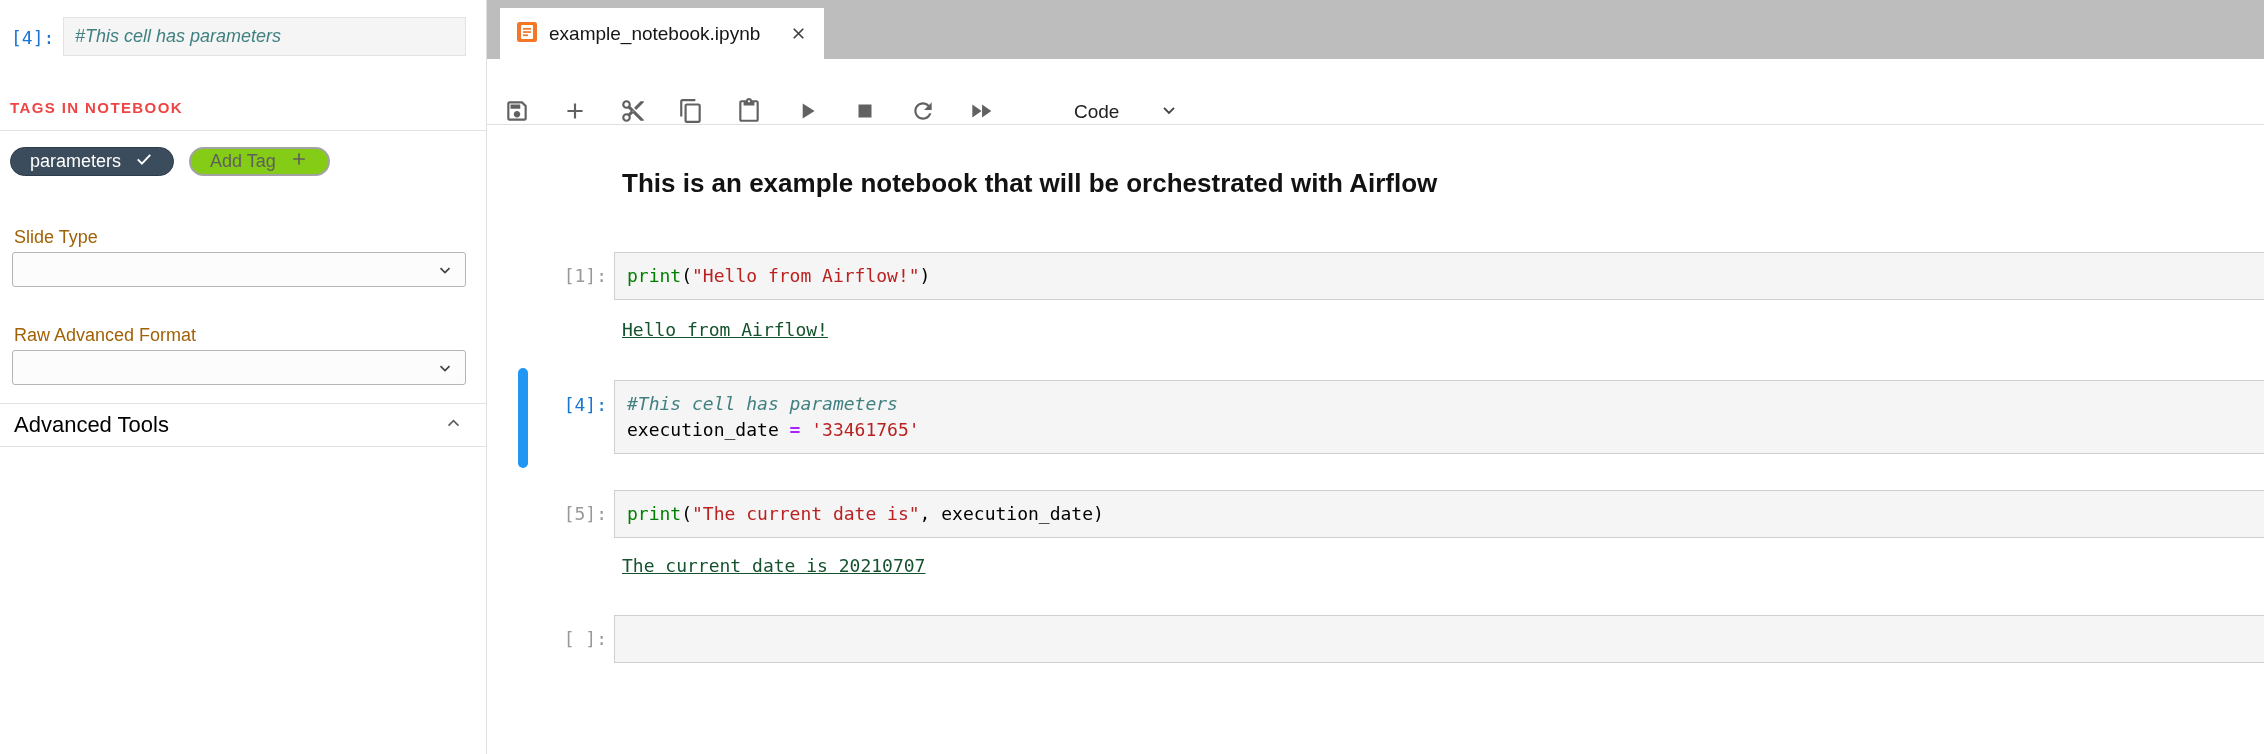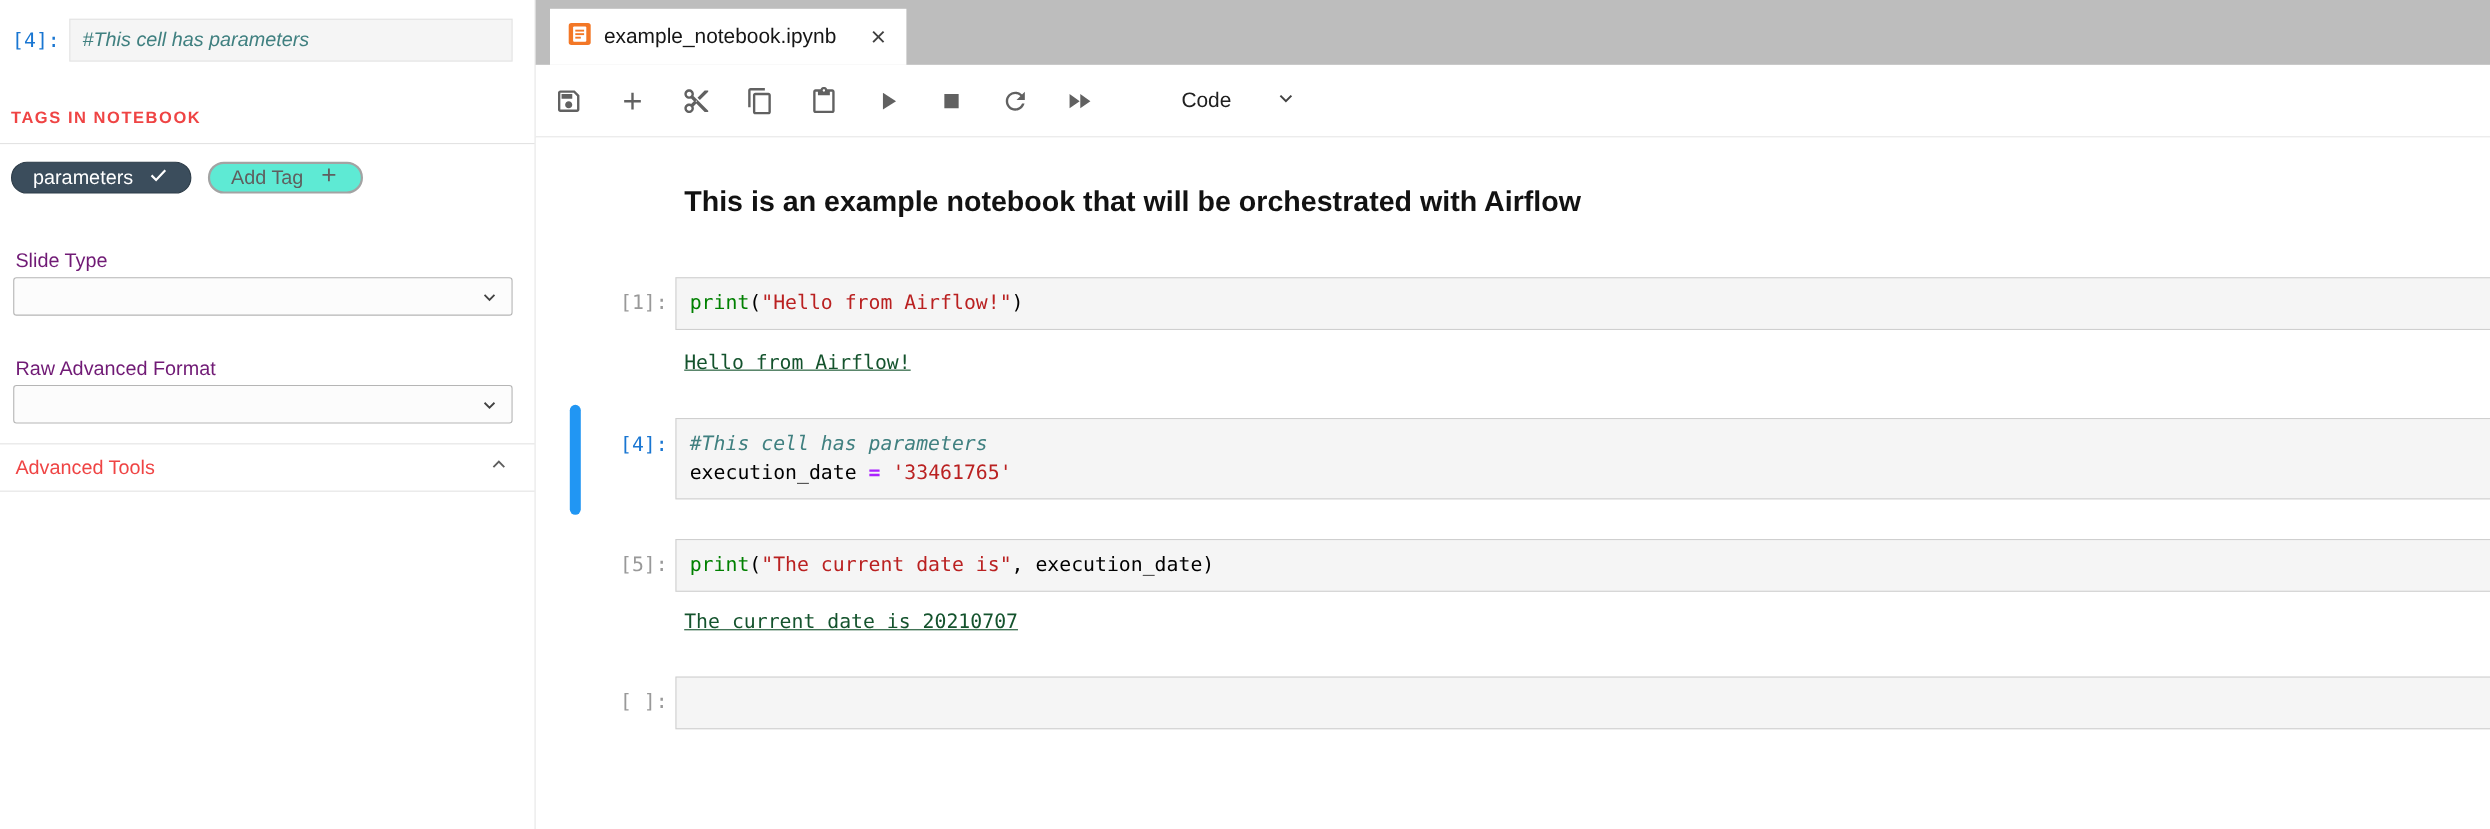--- a/index.html
+++ b/index.html
@@ -16,42 +16,42 @@
     position:absolute; left:63px; right:20px; top:17px; height:39px;
     background:#f5f5f5; border:1px solid #e3e3e3; padding:6px 11px;
   }
   .sb-cell-box .code { font-size:18px; line-height:25px; white-space:pre; }
   .sb-header { position:absolute; left:10px; top:99px; font-size:15px; font-weight:bold; letter-spacing:1.4px; color:#ef4444; }
   .sb-divider { position:absolute; left:0; right:0; height:1px; background:#e3e3e3; }
   .d1 { top:130px; } .d2 { top:403px; } .d3 { top:446px; }
   .tags-row { position:absolute; left:10px; top:147px; display:flex; gap:15px; }
   .tag { height:29px; border-radius:23px; display:inline-flex; align-items:center; gap:13px; padding:0 19px; font-size:18px; cursor:pointer; background:none; }
   .tag.selected { background:#3b4d5c; border:1px solid #2d3c48; color:#fff; }
-  .tag.add { background:#5eead4; border:2px solid #a3a3a3; color:#5f5f5f; }
-  .sb-label { position:absolute; left:14px; font-size:18px; color:#701a75; }
+  .tag.add { background:#84cc16; border:2px solid #a3a3a3; color:#5f5f5f; }
+  .sb-label { position:absolute; left:14px; font-size:18px; color:#a16207; }
   .l1 { top:227px; } .l2 { top:325px; }
   .sb-select {
     position:absolute; left:12px; width:454px; height:35px; border:1px solid #b5b5b5;
     border-radius:3px; background:#fcfcfc; display:flex; align-items:center; padding:0 40px 0 10px; font-size:18px; color:#212121;
   }
   .s1 { top:252px; } .s2 { top:350px; }
   .sb-select svg { position:absolute; right:11px; top:8px; }
   .adv-row { position:absolute; left:14px; right:24px; top:409px; height:32px; display:flex; align-items:center; justify-content:space-between; }
-  .adv-row .adv-label { font-size:18px; color:#ef4444; }
+  .adv-row .adv-label { font-size:22px; color:#000000; }
 
   
   .main { position:absolute; left:487px; top:0; right:0; bottom:0; }
   .tabbar { position:absolute; left:0; right:0; top:0; height:59px; background:#bdbdbd; }
   .tab { position:absolute; left:13px; top:8px; height:51px; background:#fff; display:flex; align-items:center; padding:12px 16px; gap:11px; }
   .tab-title { font-size:19px; color:#161616; }
   .tab-close { margin-left:18px; display:flex; align-items:center; }
 
   .toolbar {
     position:absolute; left:0; right:0; top:59px; height:66px; background:#fff;
-    border-bottom:1px solid #e0e0e0; display:flex; align-items:center; padding-left:17px; column-gap:32px;
+    border-bottom:1px solid #e0e0e0; display:flex; align-items:flex-end; padding-left:17px; column-gap:32px;
   }
   .tb-btn { width:26px; height:26px; background:none; border:none; padding:0; cursor:pointer; display:flex; align-items:center; justify-content:center; }
   .celltype { margin-left:48px; display:flex; align-items:center; cursor:pointer; }
   .celltype-label { font-size:19px; color:#212121; }
   .celltype svg { margin-left:40px; }
 
   .content { position:absolute; left:0; right:0; top:125px; bottom:0; background:#fff; overflow:hidden; }
   .md-heading { position:absolute; left:135px; top:40px; font-size:26px; line-height:36px; font-weight:700; color:#121212; white-space:nowrap;text-align:center; }
 
   .prompt { position:absolute; left:0; width:120px; text-align:right; font-size:18px; line-height:26px;

